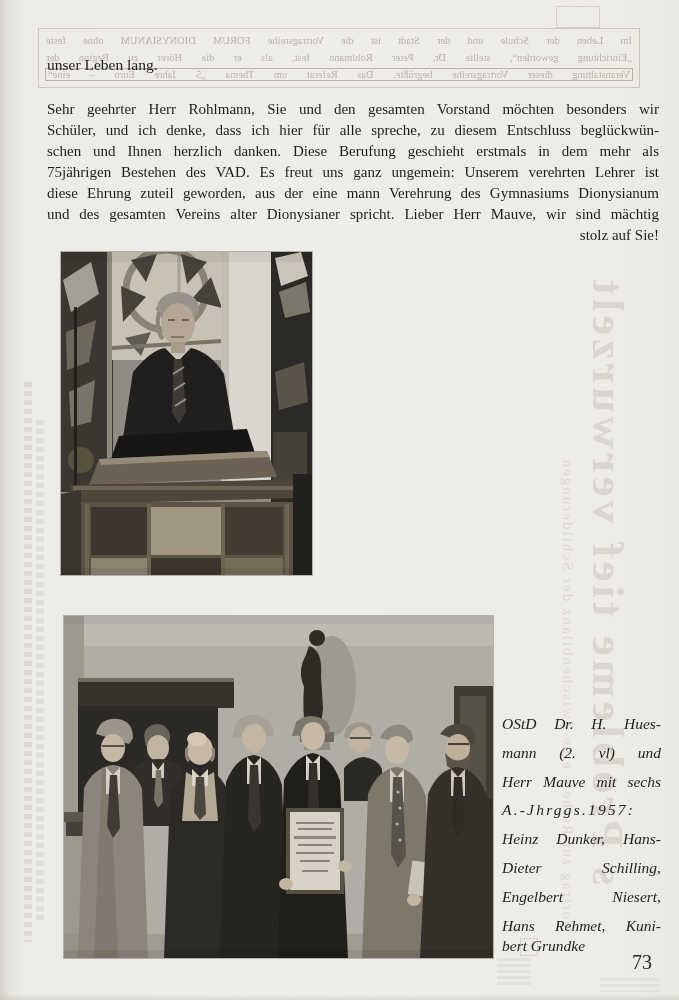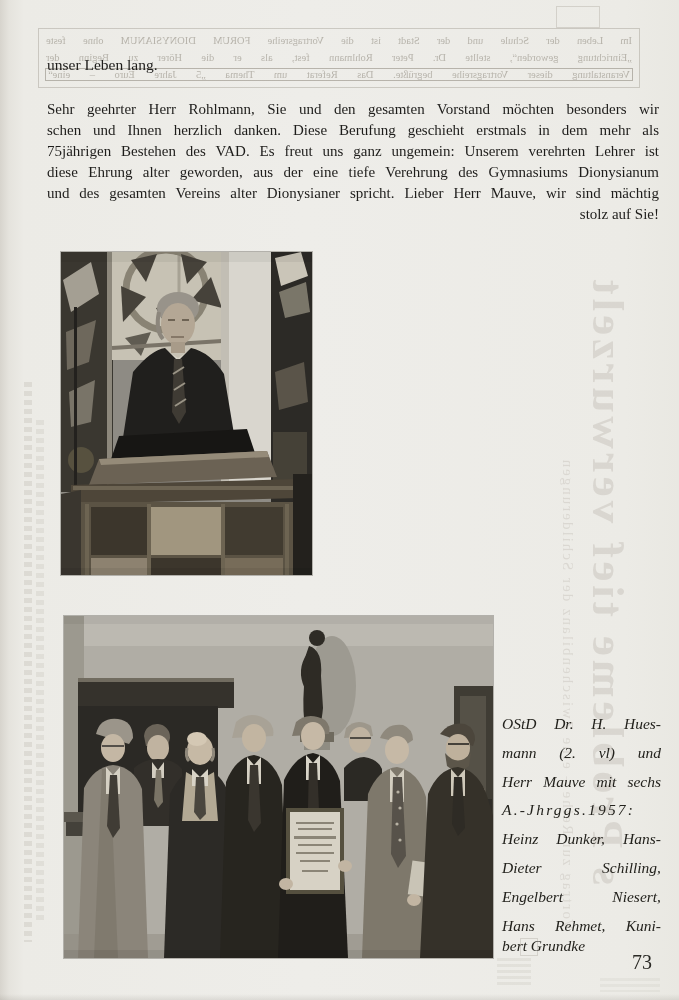--- a/index.html
+++ b/index.html
@@ -91,23 +91,24 @@
   <div class="bleed bleed-strip strip1"></div>
   <div class="bleed bleed-strip strip2"></div>
   <div class="bleed bleed-frag frag1"></div>
   <div class="bleed bleed-frag frag2"></div>
   <div class="bleed bleed-frag frag3"></div>
 
   <div class="opening">unser Leben lang.</div>
 
   <div class="paragraph">
     <div class="jline">Sehr geehrter Herr Rohlmann, Sie und den gesamten Vorstand möchten besonders wir</div>
+    <div class="jline">Schüler, und ich denke, dass ich hier für alle spreche, zu diesem Entschluss beglückwün-</div>
     <div class="jline">schen und Ihnen herzlich danken. Diese Berufung geschieht erstmals in dem mehr als</div>
     <div class="jline">75jährigen Bestehen des VAD. Es freut uns ganz ungemein: Unserem verehrten Lehrer ist</div>
-    <div class="jline">diese Ehrung alter geworden, aus der eine tiefe Verehrung des Gymnasiums Dionysianum</div>
+    <div class="jline">diese Ehrung zuteil geworden, aus der eine mann Verehrung des Gymnasiums Dionysianum</div>
     <div class="jline">und des gesamten Vereins alter Dionysianer spricht. Lieber Herr Mauve, wir sind mächtig</div>
     <div class="lastline">stolz auf Sie!</div>
   </div>
 
   <div class="photo photo1">
     <svg width="251" height="323" viewBox="0 0 251 323" xmlns="http://www.w3.org/2000/svg">
       <rect width="251" height="323" fill="#8e8b84"></rect>
 
       <g>
         <rect x="0" y="0" width="52" height="240" fill="#3a3730"></rect>

